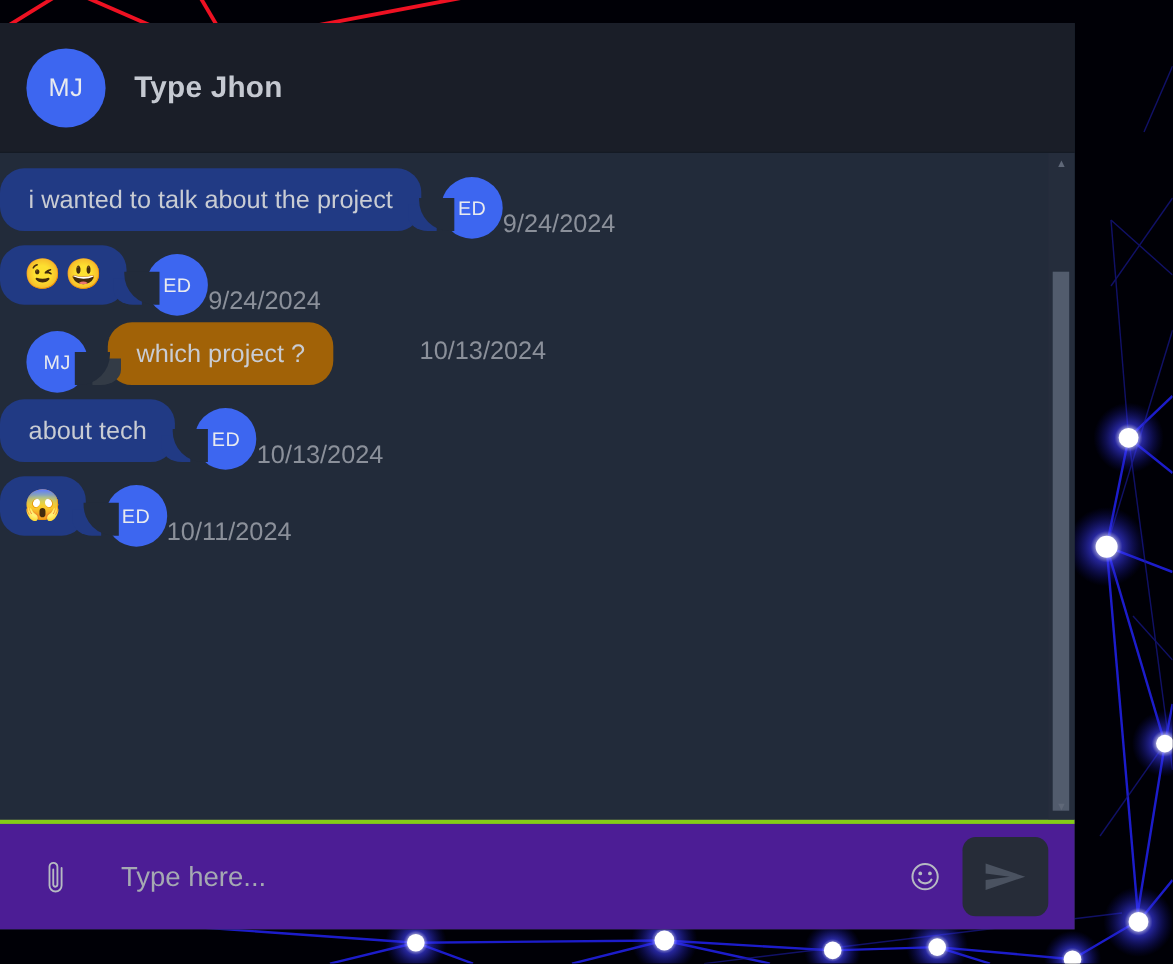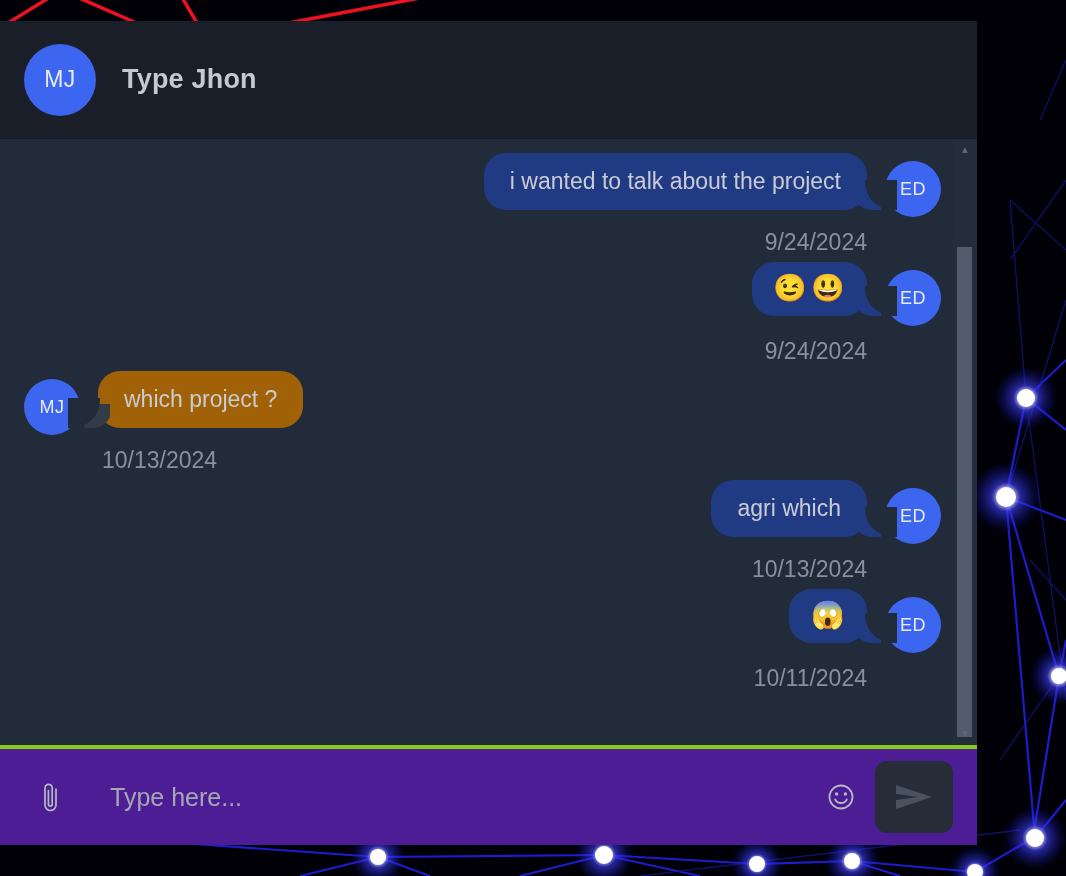--- a/index.html
+++ b/index.html
@@ -100,21 +100,21 @@
     top: 0;
     right: 24px;
     bottom: 0;
     padding: 14px 0 8px 0;
     box-sizing: border-box;
     overflow: hidden;
   }
 
   .msg-row {
     display: flex;
-    flex-direction: column;
+    flex-direction: row;
     margin-bottom: 6px;
   }
   .msg-row.sent { align-items: flex-end; padding-right: 12px; }
   .msg-row.received { align-items: flex-start; padding-left: 24px; }
 
   .msg-line {
     display: flex;
     align-items: flex-start;
   }
   .msg-row.received .msg-line { flex-direction: row; }
@@ -412,21 +412,21 @@
               <div class="avatar msg-avatar">MJ</div>
               <div class="bubble-wrap">
                 <div class="bubble received">which project ?</div>
               </div>
             </div>
             <div class="msg-time">10/13/2024</div>
           </div>
           <div class="msg-row sent">
             <div class="msg-line">
               <div class="bubble-wrap">
-                <div class="bubble sent">agri which</div>
+                <div class="bubble sent">about tech</div>
               </div>
               <div class="avatar msg-avatar">ED</div>
             </div>
             <div class="msg-time">10/13/2024</div>
           </div>
           <div class="msg-row sent">
             <div class="msg-line">
               <div class="bubble-wrap">
                 <div class="bubble sent emoji-only"><span class="emoji">😱</span></div>
               </div>

